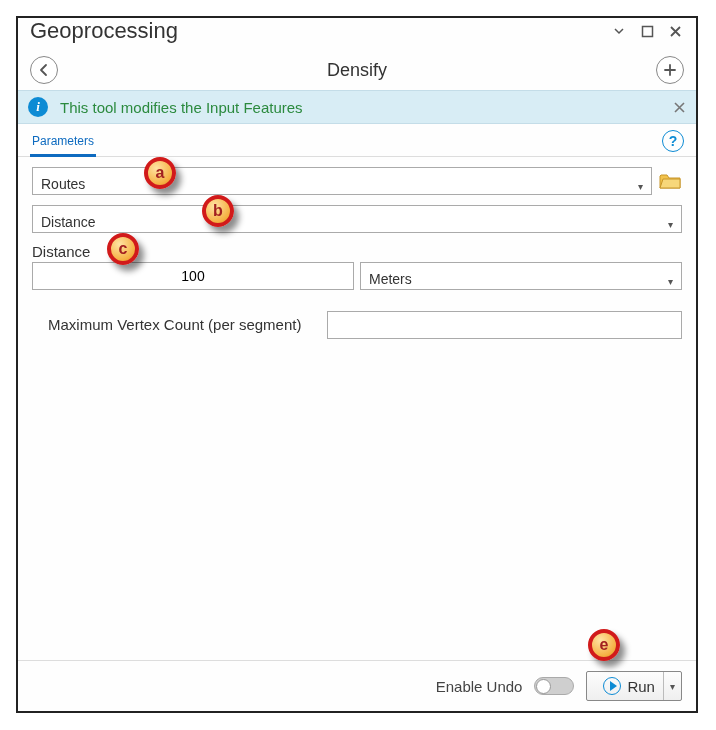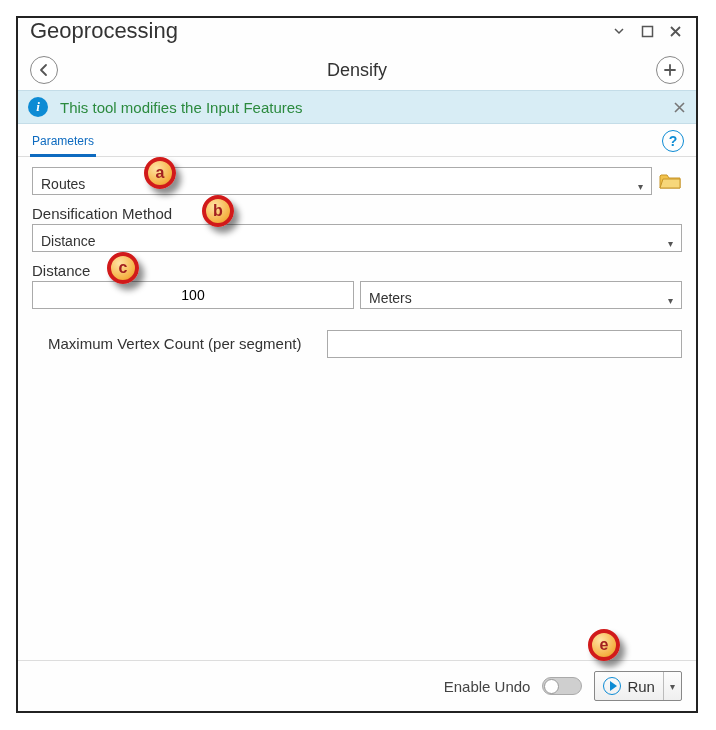--- a/index.html
+++ b/index.html
@@ -175,21 +175,21 @@
   .toggle .knob {
     position:absolute; top:1px; left:1px;
     width:15px;height:15px;border-radius:50%;
     background:#fff; border:1px solid #999;
   }
   .runbtn {
     border: 1px solid #888;
     background: linear-gradient(#fdfdfd,#efefef);
     height: 30px;
     display:flex; align-items:center;
-    padding: 0 6px 0 8px;
+    padding: 0 6px 0 16px;
     gap:6px;
     cursor:pointer;
     border-radius: 2px;
   }
   .runbtn .play {
     width:18px;height:18px;border:1.5px solid #0d8bd4;border-radius:50%;
     display:inline-flex;align-items:center;justify-content:center;
   }
   .runbtn .play::after{
     content:""; display:block; width:0;height:0;
@@ -270,21 +270,20 @@
           <span class="folder-icon">
             <svg width="22" height="18" viewBox="0 0 22 18">
               <path d="M1 4 L1 16 L21 16 L21 6 L10 6 L8 3 L2 3 Z" fill="#f2c24b" stroke="#c8962a" stroke-width="1"></path>
               <path d="M1 16 L4 7 L21 7 L21 16 Z" fill="#f7d77a" stroke="#c8962a" stroke-width="1"></path>
             </svg>
           </span>
         </div>
       </div>
 
       <div class="field">
-        <span class="label">Densification Method</span>
         <span class="callout" style="left:170px; top:-10px;">b</span>
         <div class="select" style="width:100%">
           <span>Distance</span>
           <span class="caret">▾</span>
         </div>
       </div>
 
       <div class="field">
         <span class="label">Distance</span>
         <span class="callout" style="left:75px; top:-10px;">c</span>

